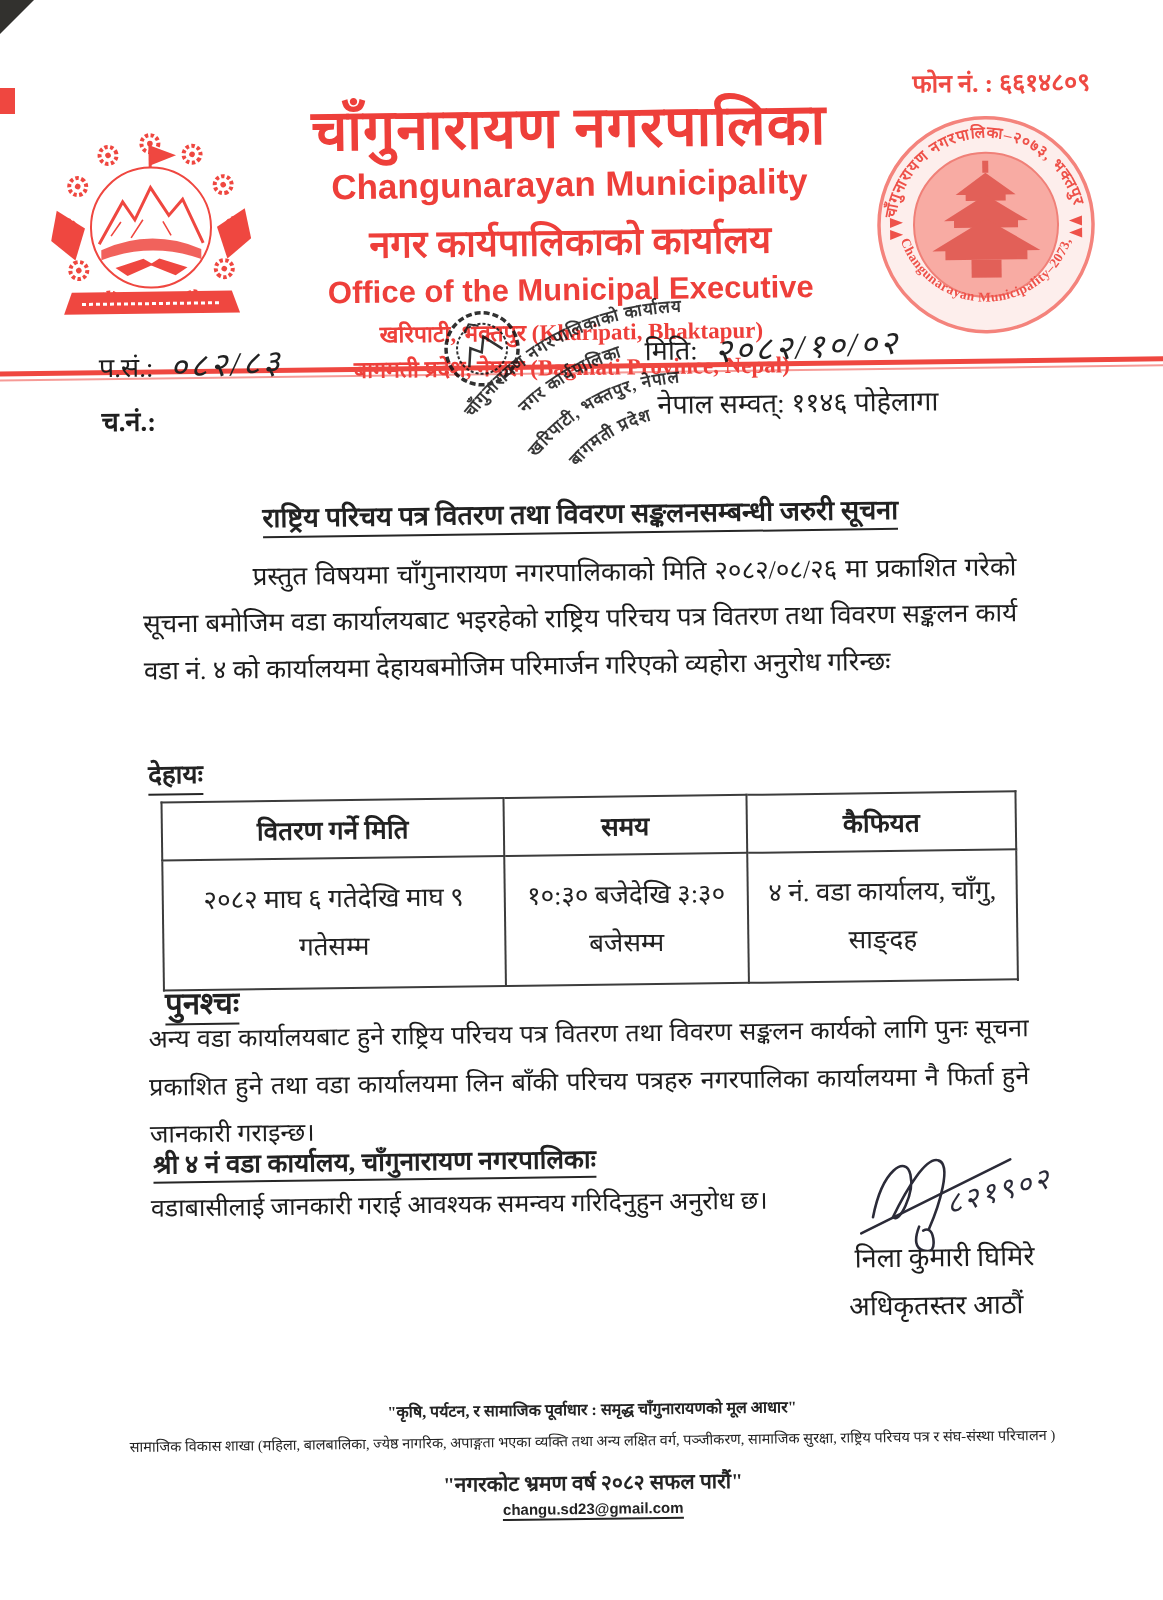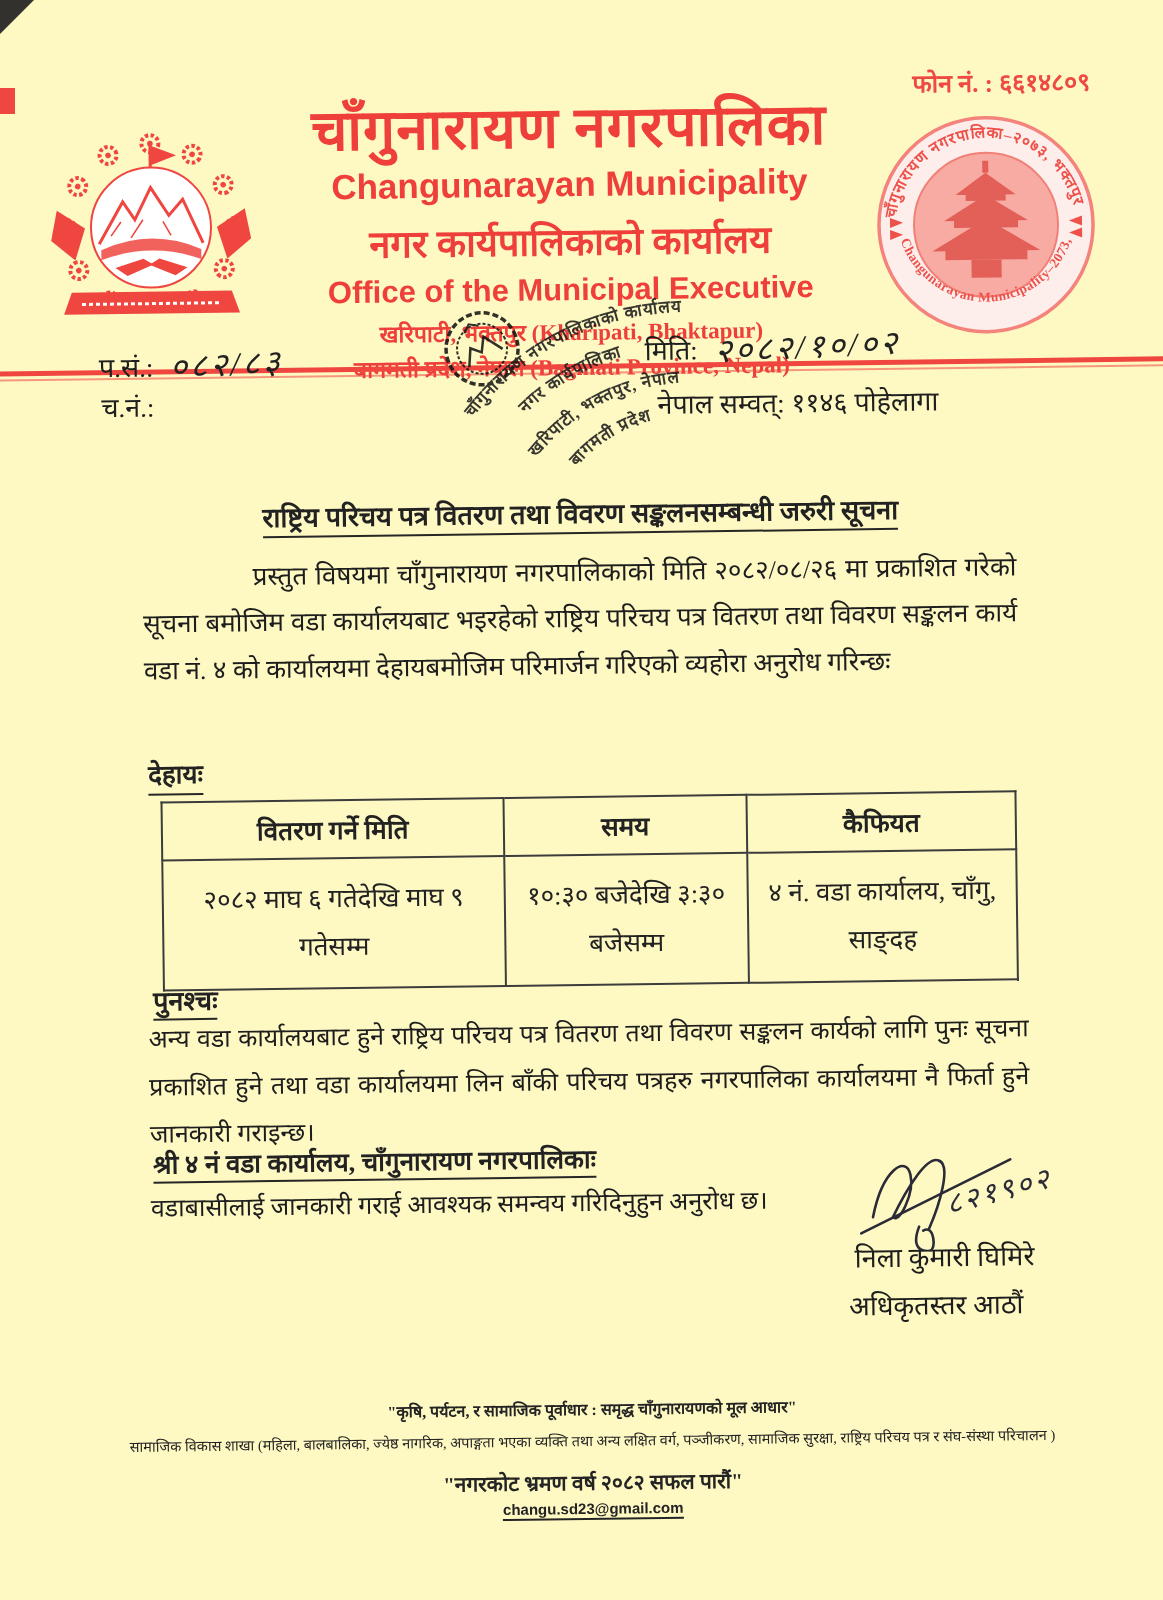--- a/index.html
+++ b/index.html
@@ -1,19 +1,19 @@
 <!DOCTYPE html>
 <html><head>
 <meta charset="utf-8">
 <title>Scanned Notice</title>
 <style>
   html,body{margin:0;padding:0;background:#888;}
   .page{
     position:relative;width:1163px;height:1600px;margin:0 auto;
-    background:#fef9c3;overflow:hidden;
+    background:#ffffff;overflow:hidden;
     font-family:"Liberation Serif","DejaVu Serif",serif;color:#222;
   }
   .rot{position:absolute;inset:0;transform:rotate(-0.75deg);transform-origin:50% 38%;}
 
   
   .corner-fold{position:absolute;left:0;top:0;width:0;height:0;
     border-top:34px solid #32312e;border-right:34px solid transparent;z-index:40;}
   .edge-mark{position:absolute;left:0;top:88px;width:15px;height:26px;background:#ef4740;z-index:40;}
 
   
@@ -34,34 +34,34 @@
     font-family:"Liberation Serif","DejaVu Serif",serif;}
 
   
   .rule{position:absolute;left:-12px;right:-12px;top:364px;height:5px;background:#ef4740;z-index:5;}
   .rule2{position:absolute;left:-12px;right:-12px;top:372px;height:2px;background:#ef4740;opacity:.55;z-index:5;}
 
   
   .meta{position:absolute;font-size:27px;color:#1e1e1e;z-index:6;white-space:nowrap;}
   .m-ps{left:102px;top:336px;}
   .m-miti{left:648px;top:326px;}
-  .m-chn{left:104px;top:382px;}
+  .m-chn{left:104px;top:396px;font-weight:bold;}
   .m-sambat{left:660px;top:386px;}
   .hand{display:inline-block;font-style:italic;font-size:33px;letter-spacing:3px;
     transform:rotate(-2deg);margin-left:10px;color:#222;}
 
   
   .subject{position:absolute;left:0;right:0;top:494px;text-align:center;z-index:2;}
   .subject span{font-size:27px;font-weight:700;border-bottom:2px solid #262626;padding-bottom:3px;}
   .para{position:absolute;font-size:26px;line-height:1.78;text-align:justify;color:#1d1d1d;}
   .para1{left:143px;width:874px;top:550px;text-indent:110px;}
   .label-u{position:absolute;font-size:26px;font-weight:700;z-index:2;}
   .label-u span{border-bottom:2px solid #262626;padding-bottom:2px;}
   .l-dehaya{left:146px;top:750px;font-family:Liberation Mono, monospace;}
-  .l-punashcha{left:148px;top:976px;font-size:27px;}
+  .l-punashcha{left:160px;top:976px;font-size:31px;}
   .para2{left:143px;width:880px;top:1010px;font-size:25px;line-height:1.9;}
   .l-ward{left:146px;top:1140px;}
   .ward-req{position:absolute;left:143px;top:1184px;font-size:25px;color:#1d1d1d;}
 
   
   table.notice{position:absolute;left:158px;top:796px;width:856px;border-collapse:collapse;z-index:2;}
   table.notice th,table.notice td{border:2px solid #3c3c3c;text-align:center;vertical-align:middle;}
   table.notice th{font-size:26px;font-weight:700;padding:8px 6px;height:40px;}
   table.notice td{font-size:26px;padding:12px 10px;line-height:1.85;height:104px;}
 

